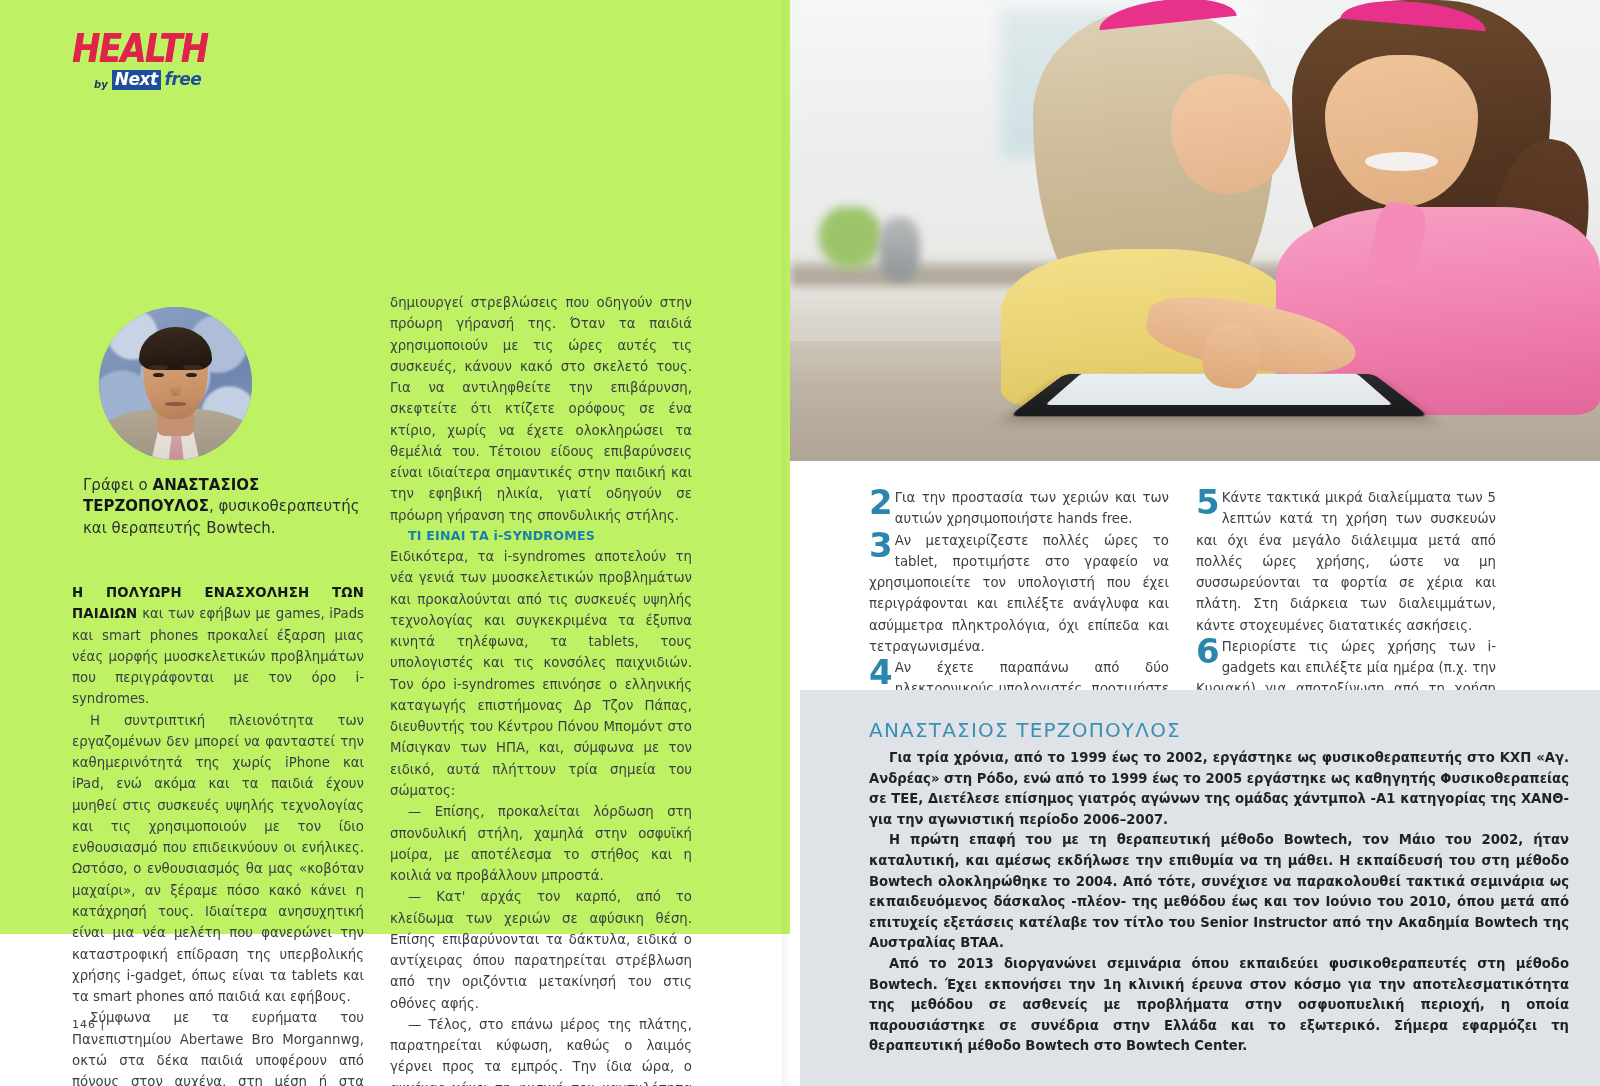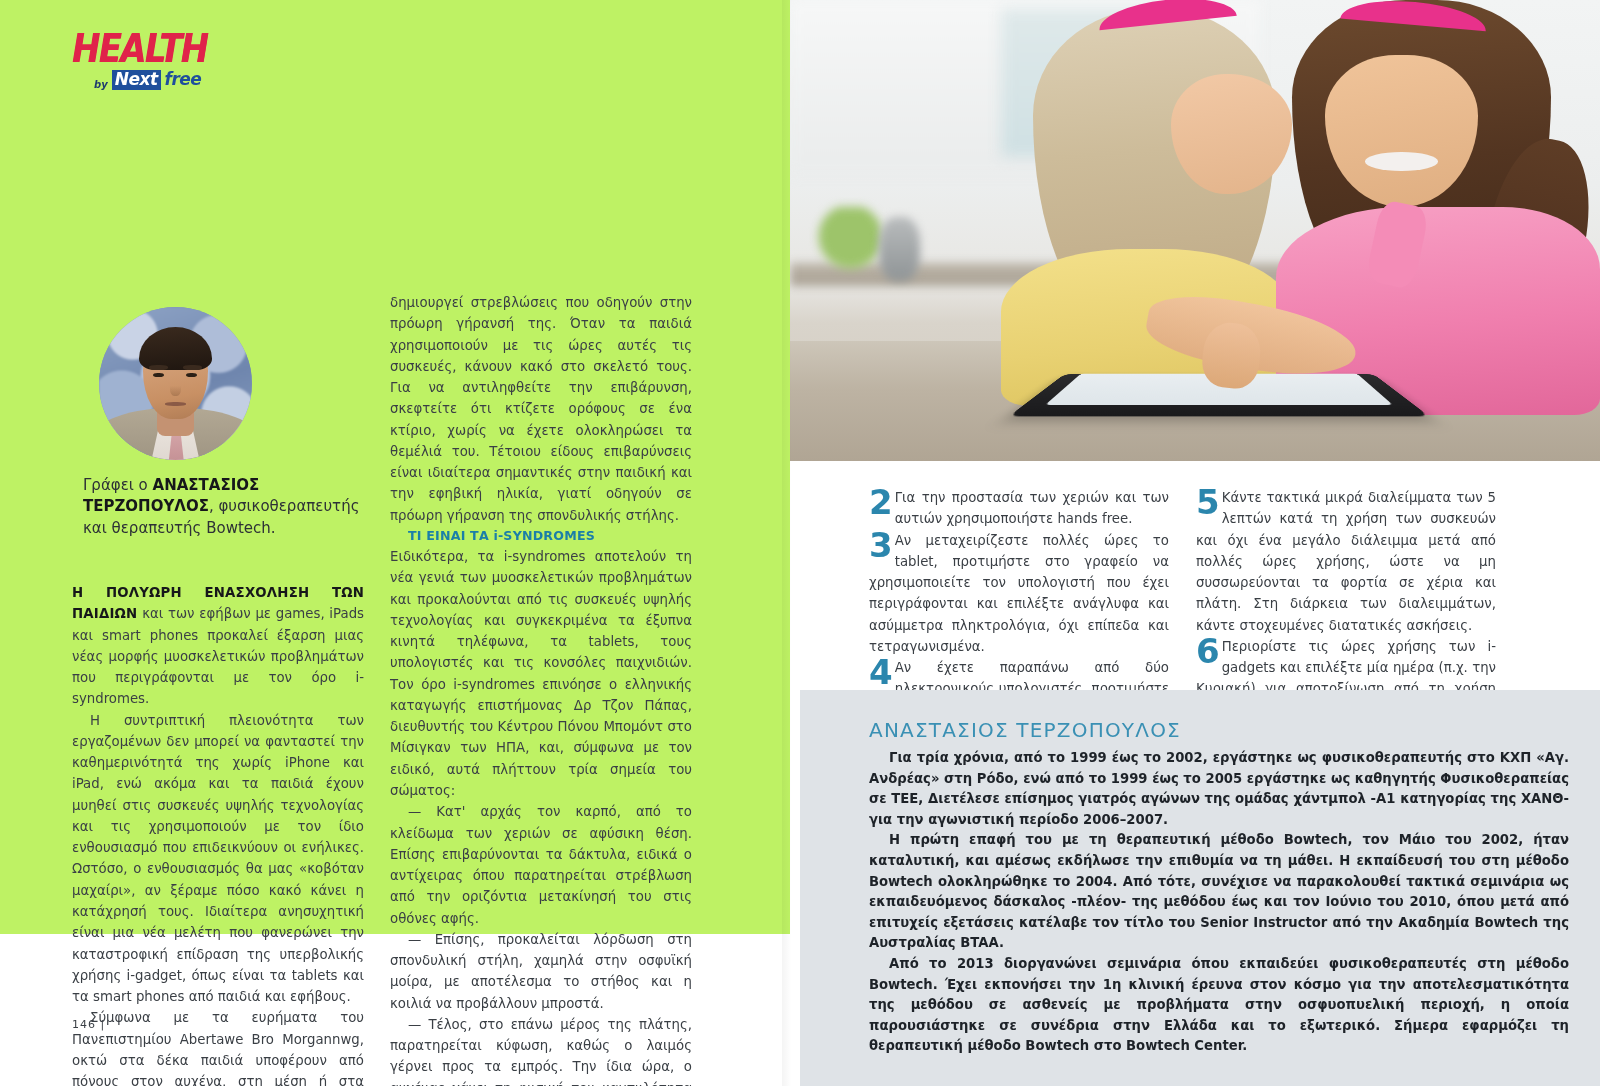--- a/index.html
+++ b/index.html
@@ -462,22 +462,22 @@
       <p class="lead"><span class="dropcapname">Η ΠΟΛΥΩΡΗ ΕΝΑΣΧΟΛΗΣΗ ΤΩΝ ΠΑΙΔΙΩΝ</span><span> και των εφήβων με games, iPads και smart phones προκαλεί έξαρση μιας νέας μορφής μυοσκελετικών προβλημάτων που περιγράφονται με τον όρο i-syndromes.</span></p>
       <p>Η συντριπτική πλειονότητα των εργαζομένων δεν μπορεί να φανταστεί την καθημερινότητά της χωρίς iPhone και iPad, ενώ ακόμα και τα παιδιά έχουν μυηθεί στις συσκευές υψηλής τεχνολογίας και τις χρησιμοποιούν με τον ίδιο ενθουσιασμό που επιδεικνύουν οι ενήλικες. Ωστόσο, ο ενθουσιασμός θα μας «κοβόταν μαχαίρι», αν ξέραμε πόσο κακό κάνει η κατάχρησή τους. Ιδιαίτερα ανησυχητική είναι μια νέα μελέτη που φανερώνει την καταστροφική επίδραση της υπερβολικής χρήσης i-gadget, όπως είναι τα tablets και τα smart phones από παιδιά και εφήβους.</p>
       <p>Σύμφωνα με τα ευρήματα του Πανεπιστημίου Abertawe Bro Morgannwg, οκτώ στα δέκα παιδιά υποφέρουν από πόνους στον αυχένα, στη μέση ή στα χέρια, τους οποίους δημιουργούν τα λεγόμενα i-syndromes, η νέα γενιά των μυοσκελετικών προβλημάτων που μπήκε στη ζωή μας.</p>
 
     </div>
 
     <div id="col2" class="bodycol">
       <p class="noindent">δημιουργεί στρεβλώσεις που οδηγούν στην πρόωρη γήρανσή της. Όταν τα παιδιά χρησιμοποιούν με τις ώρες αυτές τις συσκευές, κάνουν κακό στο σκελετό τους. Για να αντιληφθείτε την επιβάρυνση, σκεφτείτε ότι κτίζετε ορόφους σε ένα κτίριο, χωρίς να έχετε ολοκληρώσει τα θεμέλιά του. Τέτοιου είδους επιβαρύνσεις είναι ιδιαίτερα σημαντικές στην παιδική και την εφηβική ηλικία, γιατί οδηγούν σε πρόωρη γήρανση της σπονδυλικής στήλης.</p>
       <p class="sec-head">ΤΙ ΕΙΝΑΙ ΤΑ i-SYNDROMES</p>
       <p class="noindent">Ειδικότερα, τα i-syndromes αποτελούν τη νέα γενιά των μυοσκελετικών προβλημάτων και προκαλούνται από τις συσκευές υψηλής τεχνολογίας και συγκεκριμένα τα έξυπνα κινητά τηλέφωνα, τα tablets, τους υπολογιστές και τις κονσόλες παιχνιδιών. Τον όρο i-syndromes επινόησε ο ελληνικής καταγωγής επιστήμονας Δρ Τζον Πάπας, διευθυντής του Κέντρου Πόνου Μπομόντ στο Μίσιγκαν των ΗΠΑ, και, σύμφωνα με τον ειδικό, αυτά πλήττουν τρία σημεία του σώματος:</p>
+      <p>— Επίσης, προκαλείται λόρδωση στη σπονδυλική στήλη, χαμηλά στην οσφυϊκή μοίρα, με αποτέλεσμα το στήθος και η κοιλιά να προβάλλουν μπροστά.</p>
       <p>— Κατ' αρχάς τον καρπό, από το κλείδωμα των χεριών σε αφύσικη θέση. Επίσης επιβαρύνονται τα δάκτυλα, ειδικά ο αντίχειρας όπου παρατηρείται στρέβλωση από την οριζόντια μετακίνησή του στις οθόνες αφής.</p>
-      <p>— Επίσης, προκαλείται λόρδωση στη σπονδυλική στήλη, χαμηλά στην οσφυϊκή μοίρα, με αποτέλεσμα το στήθος και η κοιλιά να προβάλλουν μπροστά.</p>
       <p>— Τέλος, στο επάνω μέρος της πλάτης, παρατηρείται κύφωση, καθώς ο λαιμός γέρνει προς τα εμπρός. Την ίδια ώρα, ο αυχένας χάνει τη φυσική του καμπυλότητα και υφίσταται ευθειασμό.</p>
 
     </div>
 
     <div id="folio">146 |</div>
   </div>
 
   <div id="right-page">
 
     <div id="hero">

